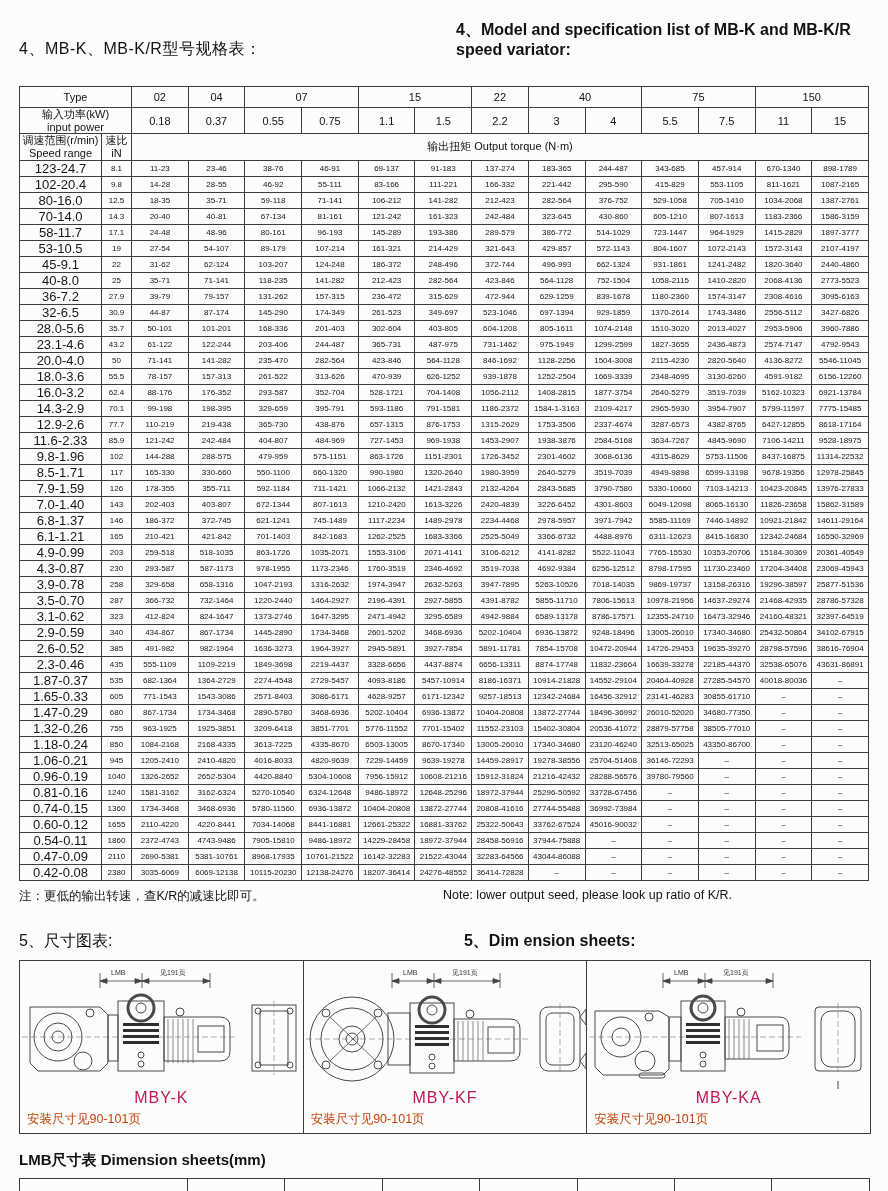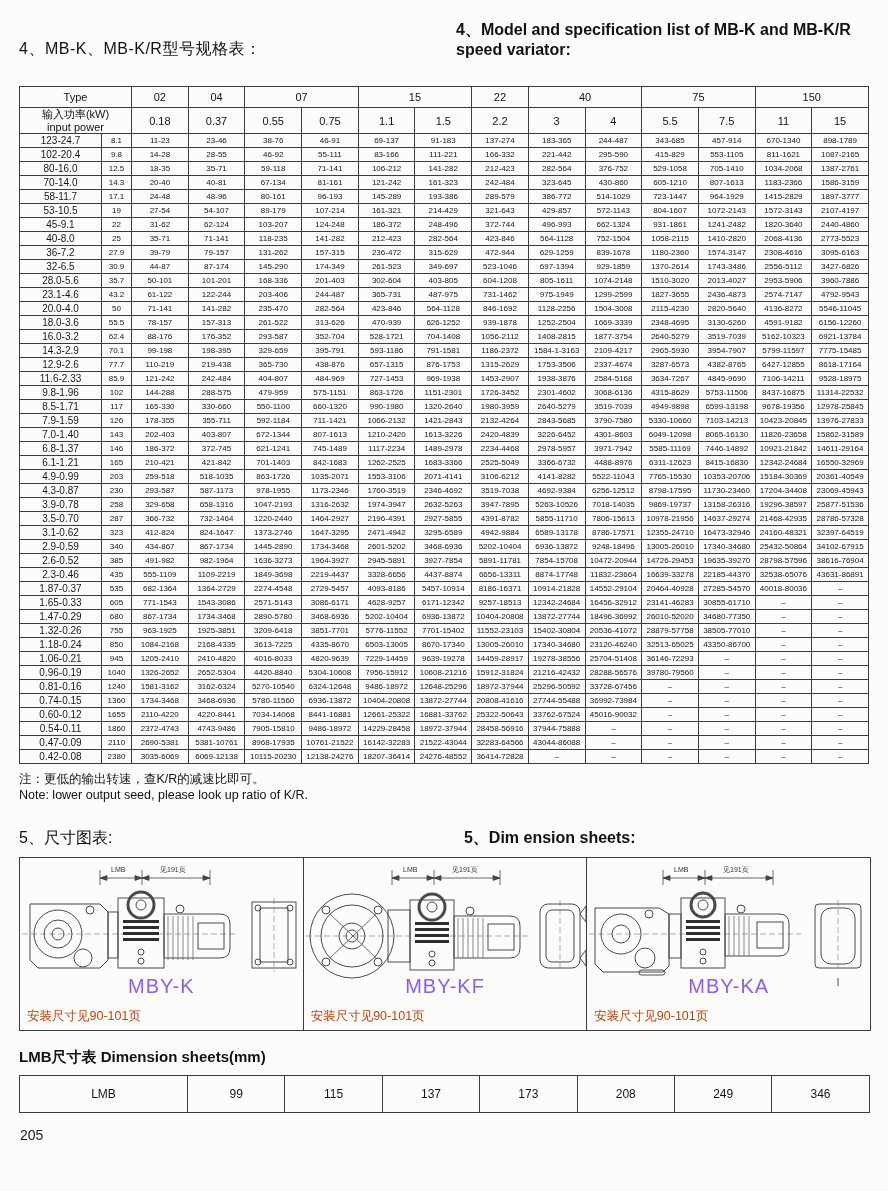--- a/index.html
+++ b/index.html
@@ -16,38 +16,38 @@
   table{border-collapse:collapse;}
   .spec{width:820px;table-layout:fixed;}
   .spec th,.spec td{border:1px solid #3c3c3c;text-align:center;vertical-align:middle;
       padding:0;overflow:hidden;white-space:nowrap;}
   .spec col.c0{width:82px;} .spec col.c1{width:30px;} .spec col.cn{width:56.7px;}
   .spec .hrow1 th{height:20px;font-size:11px;font-weight:normal;}
   .spec .hrow2 th{height:22px;font-size:11px;font-weight:normal;}
   .spec .hrow3 th{height:24px;font-size:11px;font-weight:normal;}
   .tiny{font-size:7.5px;line-height:1.15;}
   .spec tbody td{height:13px;font-size:8px;color:#161616;}
-  .spec tbody td:first-child{font-size:10px;margin-top:21px;}
+  .spec tbody td:first-child{font-size:13px;margin-top:21px;}
 
   
-  .note-row{display:flex;margin:7px 0 0 0;font-size:12.5px;flex-direction:column;}
+  .note-row{display:flex;margin:7px 0 0 0;font-size:12.5px;}
   .note-zh{width:424px;}
   .note-en{width:420px;}
 
   
   .sec5{display:flex;margin:26px 0 8px 0;align-items:flex-start;}
   .sec5-zh{font-size:16px;width:424px;}
   .sec5-en{font-size:16px;font-weight:bold;width:420px;margin-left:36px;}
 
   .panels{display:flex;width:850px;border:1px solid #3c3c3c;}
   .panel{flex:1;border-right:1px solid #3c3c3c;position:relative;height:172px;background:#fcfcfb;}
   .panel:last-child{border-right:none;}
   .panel svg{display:block;margin-top:2px;}
-  .panel .caption{position:absolute;left:0;right:0;bottom:32px;text-align:center;
-      font-size:20px;letter-spacing:1px;color:#8b5cf6;}
+  .panel .caption{position:absolute;left:0;right:0;bottom:26px;text-align:center;
+      font-size:16px;letter-spacing:1px;color:#be185d;}
   .panel .install{position:absolute;left:7px;bottom:5px;font-size:12.5px;color:#c2410c;}
   .draw{stroke:#4a4a4a;fill:none;stroke-width:1;}
   .draw-thin{stroke:#5a5a5a;fill:none;stroke-width:.7;}
   .rib{fill:#2e2e2e;stroke:none;}
   .dimline{stroke:#444;stroke-width:.8;fill:none;}
   .dimtext{font-size:7px;fill:#333;stroke:none;font-family:"Liberation Sans",sans-serif;}
   .dash{stroke:#777;stroke-width:.6;stroke-dasharray:6 3;fill:none;}
 
   
   .lmb-title{margin:17px 0 8px 0;font-size:15px;font-weight:bold;}
@@ -113,20 +113,31 @@
           <th>1.1</th>
           <th>1.5</th>
           <th>2.2</th>
           <th>3</th>
           <th>4</th>
           <th>5.5</th>
           <th>7.5</th>
           <th>11</th>
           <th>15</th>
         </tr>
+      <tr class="hrow3">
+        <th class="tiny">
+          <div>调速范围(r/min)</div>
+          <div>Speed range</div>
+        </th>
+        <th class="tiny">
+          <div>速比</div>
+          <div>iN</div>
+        </th>
+        <th colspan="13">输出扭矩  Output torque (N·m)</th>
+      </tr>
     </thead>
     <tbody>
         <tr>
           <td>123-24.7</td>
           <td>8.1</td>
           <td>11-23</td>
           <td>23-46</td>
           <td>38-76</td>
           <td>46-91</td>
           <td>69-137</td>
@@ -681,21 +692,21 @@
           <td>20464-40928</td>
           <td>27285-54570</td>
           <td>40018-80036</td>
           <td>–</td>
         </tr>
         <tr>
           <td>1.65-0.33</td>
           <td>605</td>
           <td>771-1543</td>
           <td>1543-3086</td>
-          <td>2571-5143</td>
+          <td>2571-8403</td>
           <td>3086-6171</td>
           <td>4628-9257</td>
           <td>6171-12342</td>
           <td>9257-18513</td>
           <td>12342-24684</td>
           <td>16456-32912</td>
           <td>23141-46283</td>
           <td>30855-61710</td>
           <td>–</td>
           <td>–</td>

